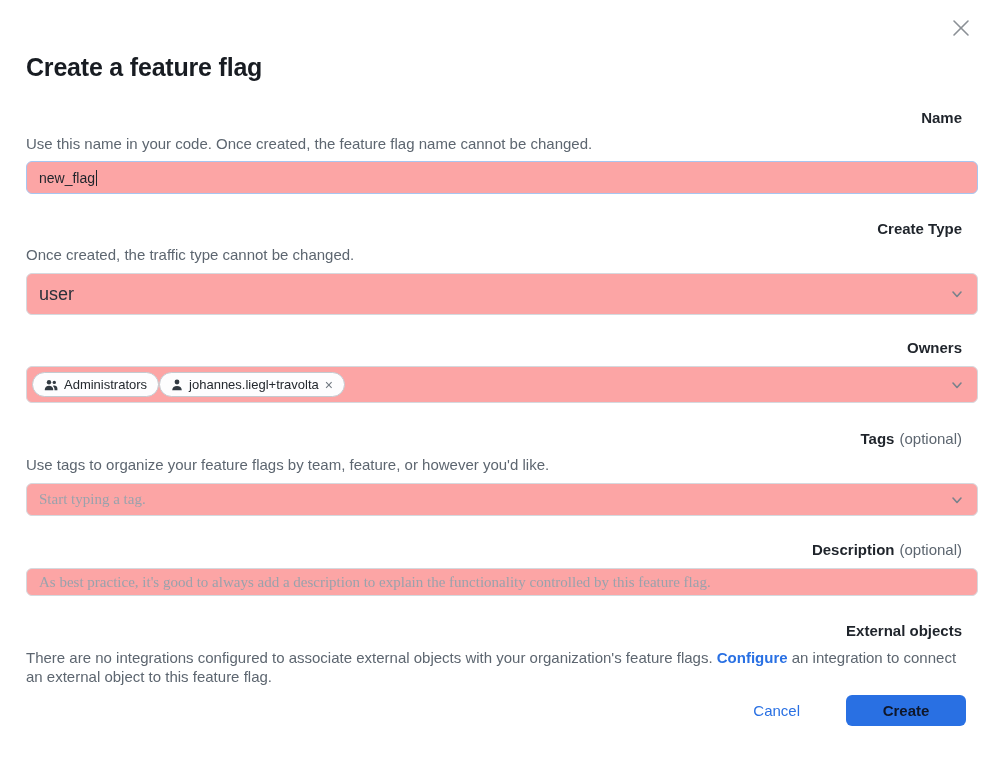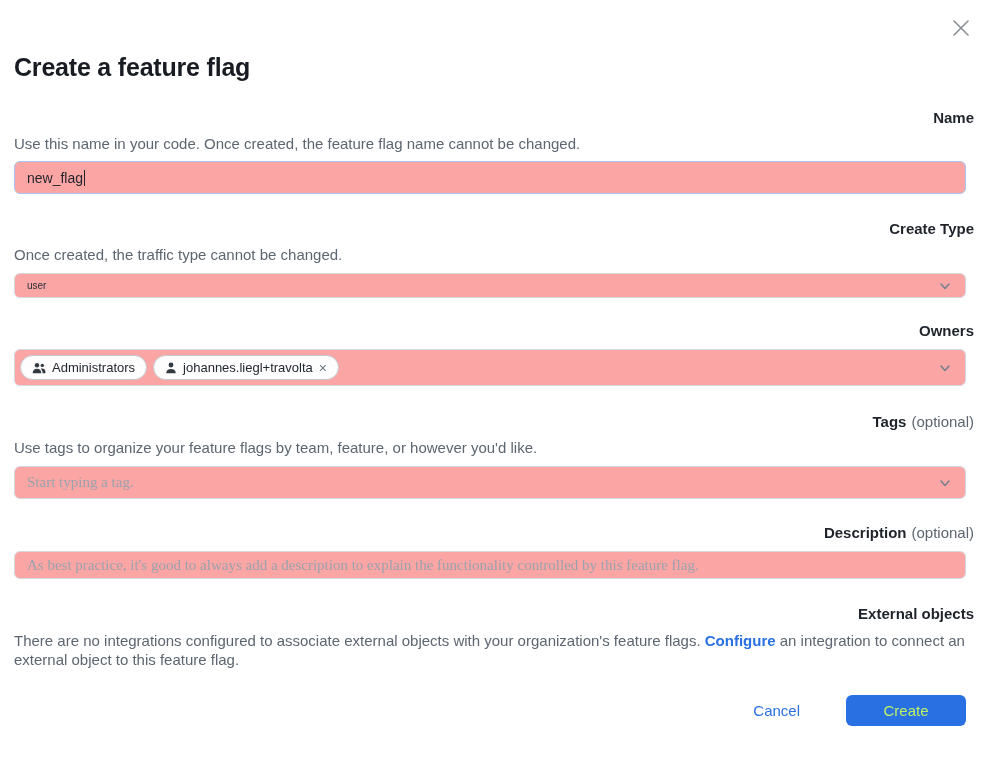--- a/index.html
+++ b/index.html
@@ -4,21 +4,21 @@
 <style>
   * { margin: 0; padding: 0; box-sizing: border-box; }
   html, body { width: 988px; height: 763px; }
   body {
     background: #ffffff;
     font-family: "Liberation Sans", sans-serif;
     color: #1f242b;
     position: relative;
     overflow: hidden;
   }
-  .modal { padding: 0 14px; position: relative; }
+  .modal { padding: 0 26px; position: relative; }
 
   .close-btn {
     position: absolute;
     top: 16px; right: 15px;
     width: 24px; height: 24px;
     background: none; border: none; cursor: pointer;
     display: flex; align-items: center; justify-content: center;
     color: #8b9096;
   }
 
@@ -72,39 +72,38 @@
   .caret {
     display: inline-block;
     width: 1px; height: 16px;
     background: #1f242b;
     margin-left: 1px;
     vertical-align: -3px;
   }
 
   .select-field {
     margin-top: 10px;
-    height: 25px;
+    height: 42px;
     padding: 0 40px 0 12px;
-    font-size: 10px;
+    font-size: 18px;
     color: #2a3039;
     cursor: pointer;
   }
   .chevron {
     position: absolute;
     right: 13px; top: 50%;
     transform: translateY(-50%);
     color: #79828c;
     display: flex;
   }
 
   .owners-field {
     margin-top: 10px;
     height: 37px;
     padding: 0 40px 0 5px;
-    gap: 6px;
     cursor: pointer;
   }
   .chip {
     display: inline-flex;
     align-items: center;
     gap: 6px;
     height: 25px;
     padding: 0 11px;
     border: 1px solid #c4cad0;
     border-radius: 13px;
@@ -166,26 +165,27 @@
   .cancel-link {
     background: none; border: none; cursor: pointer;
     font-family: "Liberation Sans", sans-serif;
     font-size: 15px;
     color: #2970e3;
     margin-right: 46px;
   }
   .create-btn {
     width: 120px; height: 31px;
     background: #2970e3;
-    color: #bef264;
+    color: #0f172a;
     border: none;
     border-radius: 6px;
     font-family: "Liberation Sans", sans-serif;
     font-size: 15px;
     cursor: pointer;
+    font-weight: bold;
   }
 </style>
 </head>
 <body>
 
 <div class="modal">
 
   <button class="close-btn" aria-label="Close">
     <span style="display:flex;">
       <svg width="22" height="22" viewBox="0 0 22 22" fill="none" stroke="currentColor" stroke-width="1.6" stroke-linecap="round">

